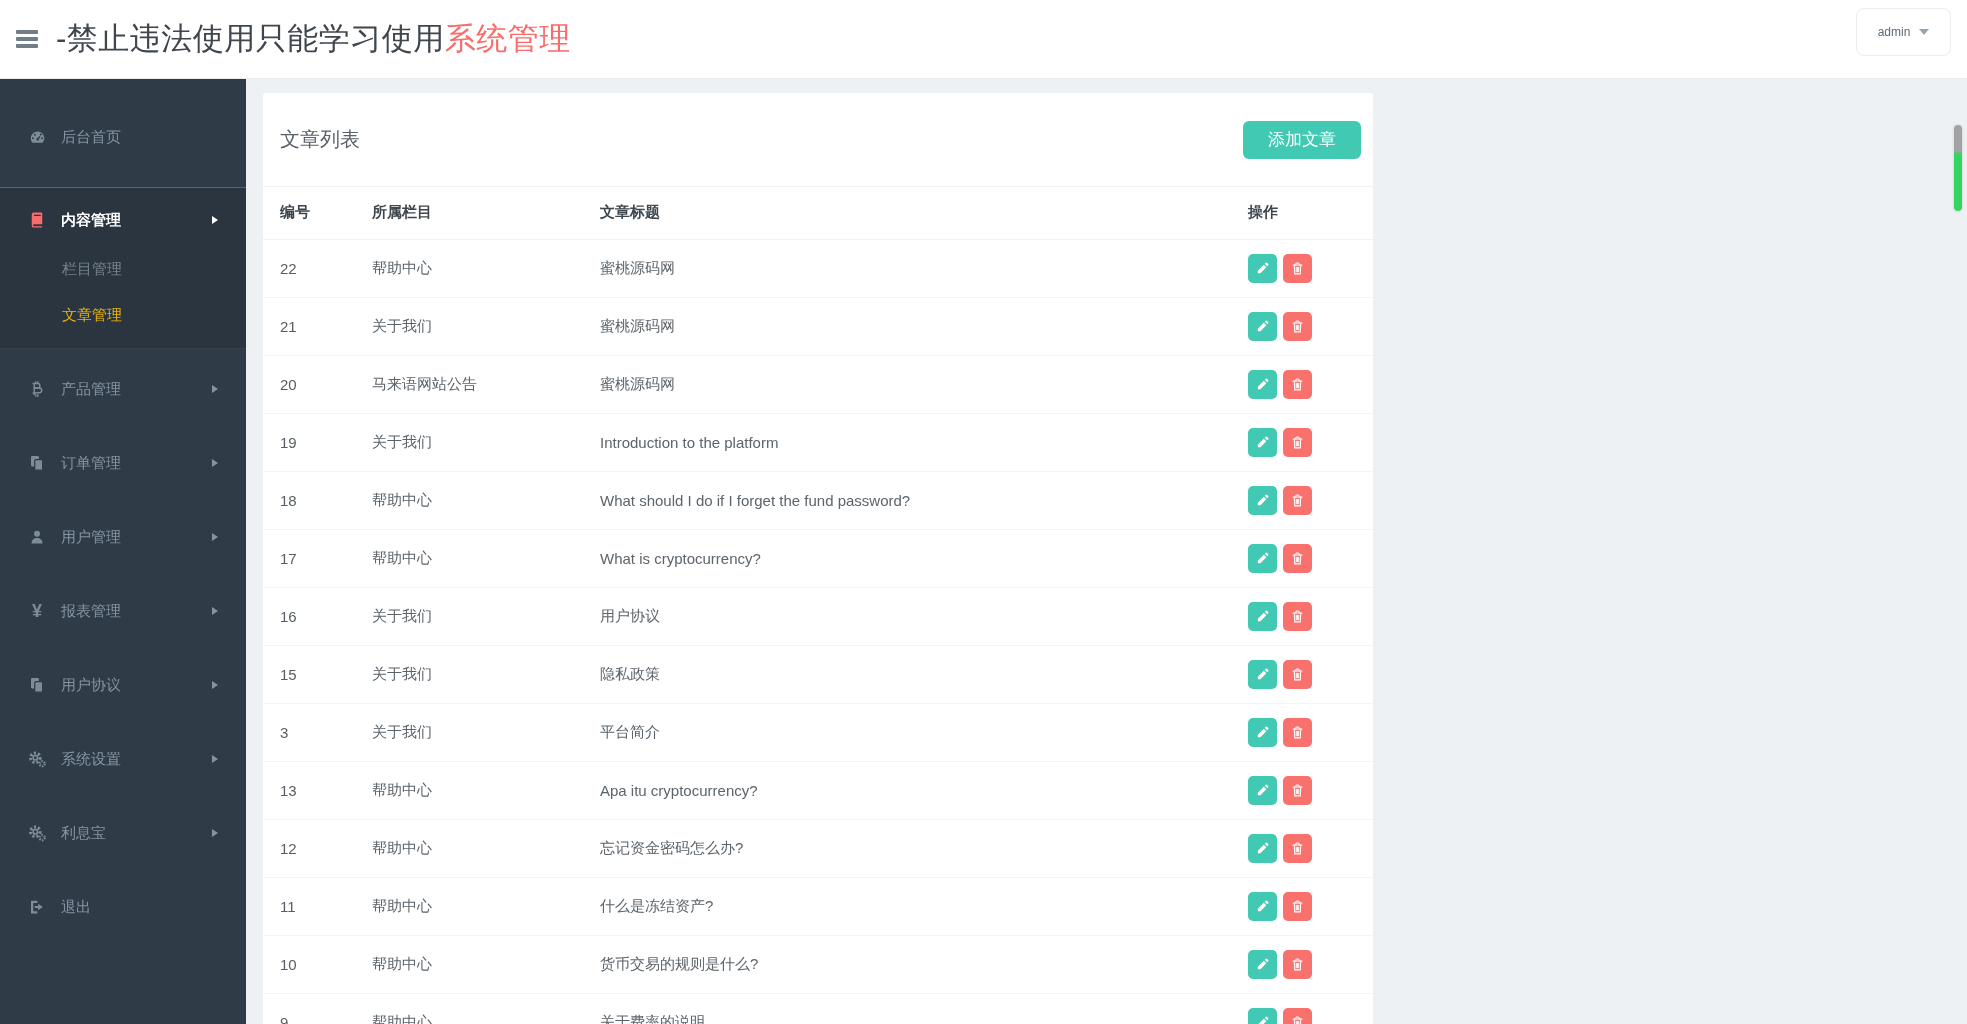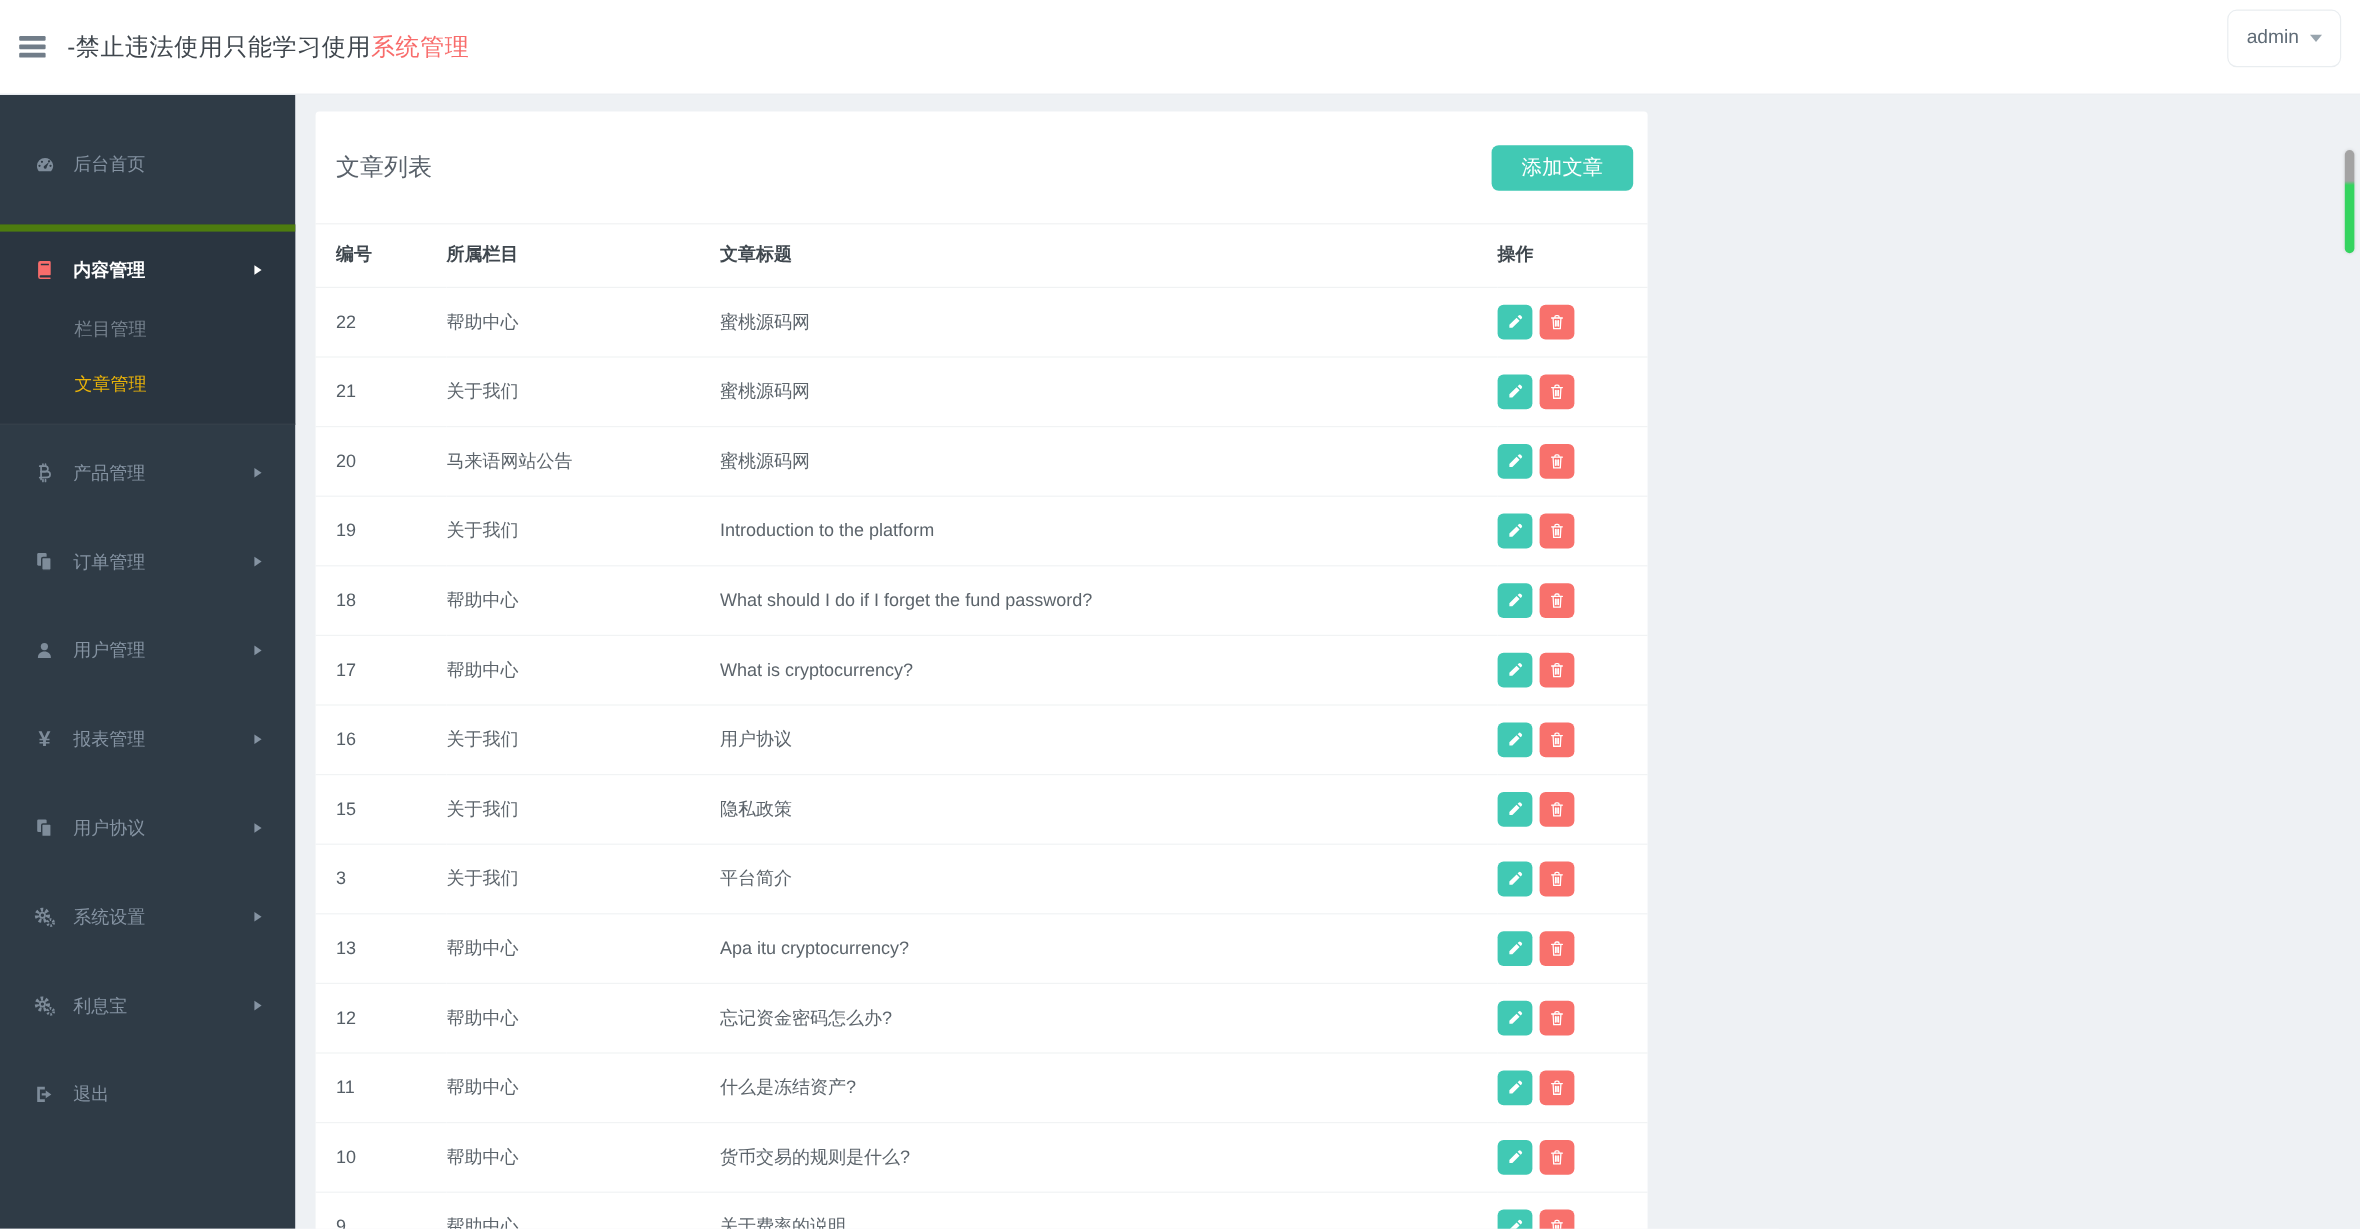--- a/index.html
+++ b/index.html
@@ -10,48 +10,48 @@
     position:relative;
   }
   
   .header {
     position:absolute; top:0; left:0; width:1967px; height:79px;
     background:#ffffff; border-bottom:1px solid #e8ecef;
     display:flex; align-items:center; padding-left:16px; z-index:20;
   }
   .hamburger { width:22px; height:18px; display:flex; flex-direction:column; justify-content:space-between; cursor:pointer; }
   .hamburger .bar { height:4px; background:#717d89; border-radius:1px; }
-  .app-title { margin-left:18px; font-size:20px; color:#3f464d; letter-spacing:0.5px; white-space:nowrap; }
+  .app-title { margin-left:18px; font-size:31px; color:#3f464d; letter-spacing:0.5px; white-space:nowrap; }
   .app-title .accent { color:#f86c6b; }
   .user-menu {
     position:absolute; right:16px; top:8px; width:95px; height:48px;
     background:#fff; border:1px solid #e9edf0; border-radius:8px;
     display:flex; align-items:center; justify-content:center; gap:9px;
-    color:#5f6b76; font-size:16px; cursor:pointer;
+    color:#5f6b76; font-size:12px; cursor:pointer;
   }
   .caret-d { width:0; height:0; border-left:5px solid transparent; border-right:5px solid transparent; border-top:6px solid #98a4ad; }
 
   
   .sidebar {
     position:absolute; left:0; top:79px; width:246px; height:945px;
     background:#2f3b46; z-index:10; padding-top:34px;
   }
   .menu-item {
     position:relative; height:48px; display:flex; align-items:center;
     padding-left:26px; margin-bottom:26px; color:#8593a2; font-size:15px; cursor:pointer;
   }
   .mi-icon { width:22px; margin-right:13px; display:flex; justify-content:center; align-items:center; color:#7e8c9a; }
   .mi-icon svg { display:block; }
   .mi-char { font-size:18px; line-height:1; color:inherit; }
   .caret-r {
     position:absolute; right:28px; width:0; height:0;
     border-top:4.5px solid transparent; border-bottom:4.5px solid transparent; border-left:6px solid currentColor;
   }
   .menu-group {
-    background:#2a3540; border-top:6px solid #4d7c0f; border-bottom:1px solid #37424d;
+    background:#2a3540; border-top:1px solid #4d7c0f; border-bottom:1px solid #37424d;
     padding:8px 0 10px; margin:12px 0 16px;font-family:Liberation Mono, monospace;
   }
   .menu-group .menu-item.parent { color:#ffffff; font-weight:bold; margin-bottom:2px; }
   .menu-group .menu-item.parent .mi-icon { color:#f86c6b; }
   .submenu-item {
     height:46px; display:flex; align-items:center; padding-left:62px;
     color:#76828e; font-size:15px; cursor:pointer;
   }
   .submenu-item.active { color:#eab308; }
 

